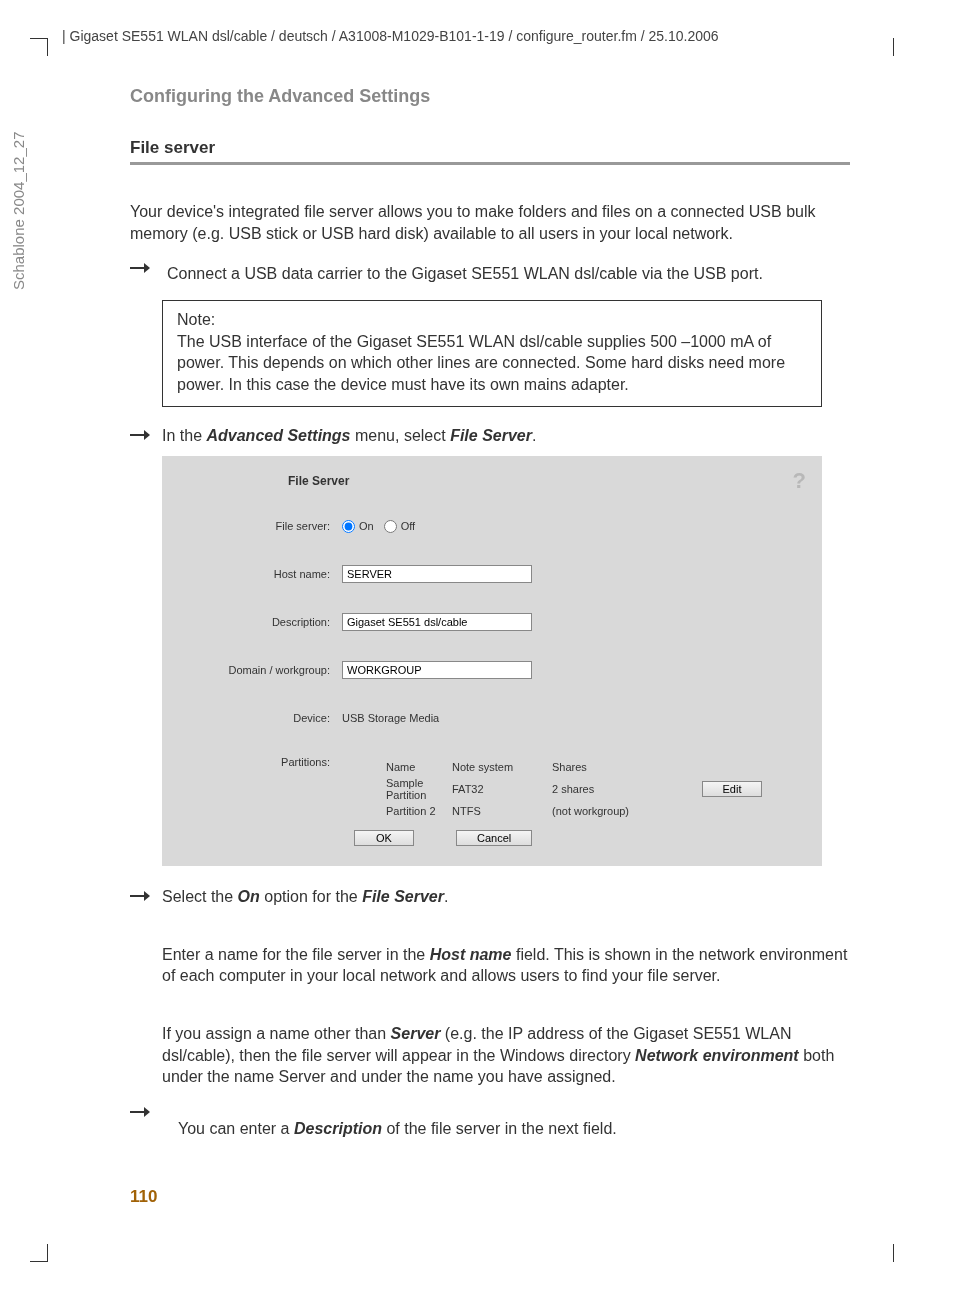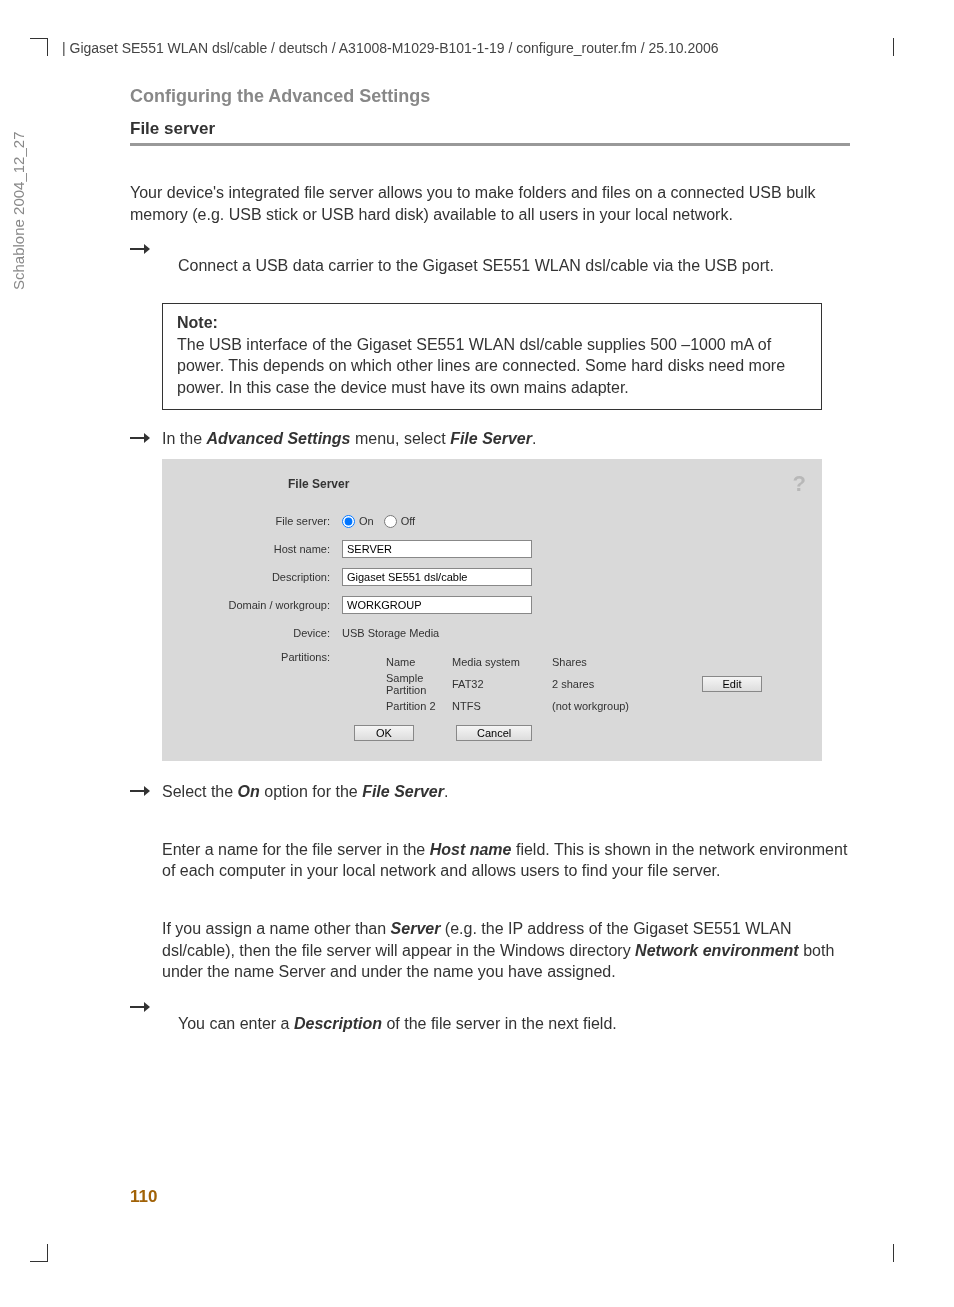--- a/index.html
+++ b/index.html
@@ -13,21 +13,21 @@
   }
   .crop-top-left { position: absolute; top: 38px; left: 30px; width: 18px; height: 1px; background: #333; }
   .crop-top-left::after { content: ""; position: absolute; left: 17px; top: 0; width: 1px; height: 18px; background: #333; }
   .crop-top-right { position: absolute; top: 38px; right: 60px; width: 1px; height: 18px; background: #333; }
   .crop-bottom-left { position: absolute; bottom: 45px; left: 30px; width: 18px; height: 1px; background: #333; }
   .crop-bottom-left::before { content: ""; position: absolute; left: 17px; bottom: 0; width: 1px; height: 18px; background: #333; }
   .crop-bottom-right { position: absolute; bottom: 45px; right: 60px; width: 1px; height: 18px; background: #333; }
 
   .header-line {
     position: absolute;
-    top: 40px;
+    top: 28px;
     left: 62px;
     font-size: 14px;
     color: #444;
   }
   .side-text {
     position: absolute;
     left: 10px;
     top: 290px;
     transform: rotate(-90deg);
     transform-origin: left top;
@@ -38,21 +38,21 @@
   .content {
     position: absolute;
     left: 130px;
     top: 86px;
     width: 720px;
   }
   .section-title {
     font-size: 18px;
     font-weight: bold;
     color: #888;
-    margin-bottom: 12px;
+    margin-bottom: 31px;
   }
   .subsection {
     font-size: 17px;
     font-weight: bold;
     color: #333;
     margin-bottom: 4px;
   }
   .rule {
     height: 3px;
     background: #999;
@@ -78,21 +78,21 @@
     margin-top: 4px;
     margin-right: 10px;
   }
   .arrow svg { display: block; }
   .note-box {
     border: 1px solid #333;
     padding: 10px 14px;
     margin: 8px 0 18px 32px;
     width: 660px;
   }
-  .note-title { font-weight: bold; font-size: 16px; margin-bottom: 2px; }
+  .note-title { font-weight: normal; font-size: 16px; margin-bottom: 2px; }
   .note-body { font-size: 16px; line-height: 1.35; }
 
   
   .ss {
     background: #d9d9d9;
     width: 660px;
     margin: 10px 0 20px 32px;
     font-family: Tahoma, Arial, sans-serif;
     font-size: 11px;
     color: #333;
@@ -116,21 +116,21 @@
     margin-left: auto;
     padding: 4px 10px;
     color: #333;
   }
   .ss-body { padding: 18px 20px 20px 20px; position: relative; }
   .ss-title { font-weight: bold; font-size: 12px; margin-left: 106px; margin-bottom: 20px; color: #333; }
   .ss-help {
     position: absolute; right: 16px; top: 12px;
     font-size: 22px; font-weight: bold; color: #b8b8b8;
   }
-  .ss-row { display: flex; align-items: center; margin-bottom: 8px; min-height: 20px; }
+  .ss-row { display: flex; align-items: center; margin-bottom: 8px; min-height: 20px; margin-top: 28px; }
   .ss-label { width: 160px; text-align: right; padding-right: 12px; color: #333; font-size: 11px; }
   .ss-value { flex: 1; display: flex; align-items: center; gap: 10px; font-size: 11px; }
   .ss-input {
     background: #fff; border: 1px solid #888; height: 18px;
     padding: 1px 4px; font-size: 11px; width: 190px;
     font-family: inherit;
   }
   .ss-radio { display: inline-flex; align-items: center; gap: 4px; font-size: 11px; }
   .ss-radio input { margin: 0; }
   .ss-table-row { display: flex; align-items: center; height: 22px; font-size: 11px; }
@@ -176,21 +176,21 @@
 
   <p class="body-text">Your device's integrated file server allows you to make folders and files on a connected USB bulk memory (e.g. USB stick or USB hard disk) available to all users in your local network.</p>
 
   <div class="arrow-row">
     <span class="arrow">
       <svg width="20" height="12" viewBox="0 0 20 12">
           <line x1="0" y1="6" x2="14" y2="6" stroke="#333" stroke-width="2"></line>
           <polygon points="14,1 20,6 14,11" fill="#333"></polygon>
         </svg>
     </span>
-    <p class="body-text" style="margin:16px">Connect a USB data carrier to the Gigaset SE551 WLAN dsl/cable via the USB port.</p>
+    <p class="body-text" style="margin:5px">Connect a USB data carrier to the Gigaset SE551 WLAN dsl/cable via the USB port.</p>
   </div>
 
   <div class="note-box">
     <div class="note-title">Note:</div>
     <div class="note-body">The USB interface of the Gigaset SE551 WLAN dsl/cable supplies 500 –1000 mA of power. This depends on which other lines are connected. Some hard disks need more power. In this case the device must have its own mains adapter.</div>
   </div>
 
   <div class="arrow-row">
     <span class="arrow">
       <svg width="20" height="12" viewBox="0 0 20 12">
@@ -241,21 +241,21 @@
       </div>
       <div class="ss-row">
         <div class="ss-label">Device:</div>
         <div class="ss-value">USB Storage Media</div>
       </div>
       <div class="ss-row" style="align-items:flex-start">
         <div class="ss-label">Partitions:</div>
         <div class="ss-value" style="display:block">
           <div class="ss-table-row">
             <div class="ss-col-name">Name</div>
-            <div class="ss-col-fs">Media system</div>
+            <div class="ss-col-fs">Note system</div>
             <div class="ss-col-shares">Shares</div>
             <div class="ss-col-act"></div>
           </div>
           <div class="ss-table-row">
             <div class="ss-col-name">Sample Partition</div>
             <div class="ss-col-fs">FAT32</div>
             <div class="ss-col-shares">2 shares</div>
             <div class="ss-col-act"><button class="ss-btn">Edit</button></div>
           </div>
           <div class="ss-table-row">

